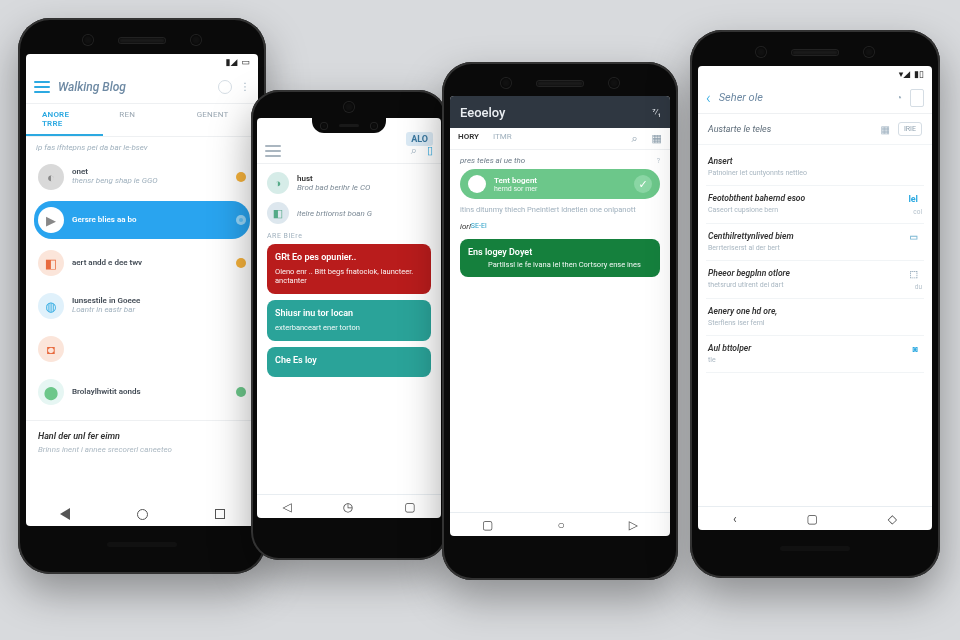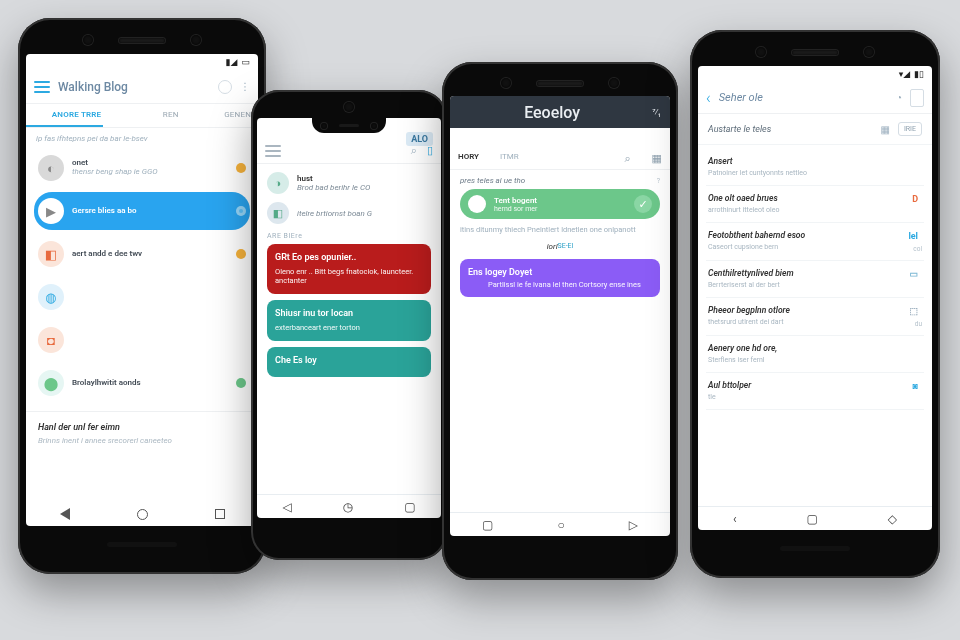--- a/index.html
+++ b/index.html
@@ -52,25 +52,25 @@
   
   #p1 { left:18px; top:18px; width:248px; height:556px; padding:8px; }
   #p1 .bezel-top{ height:28px;}
   #p1 .screen{ height:472px; }
   #p1 .appbar {
     height:34px; display:flex; align-items:center; padding:0 8px; gap:8px;
     border-bottom:1px solid #eef0f2;
   }
   .ham { width:16px; display:flex; flex-direction:column; gap:3px; }
   .ham span { height:2px; background:#2ca9e1; border-radius:2px; }
-  #p1 .appbar .title { flex:1; font-size:12px; color:#6d89a3; font-weight:500;}
+  #p1 .appbar .title { flex:1; font-size:12px; color:#6d89a3; font-style:italic; font-weight:500;}
   #p1 .appbar .dot { width:14px;height:14px;border:1px solid #d5dde4;border-radius:50%; }
   #p1 .tabs { display:flex; border-bottom:1px solid #eef0f2; }
   #p1 .tabs .tab {
-    flex:1; padding:6px 2px; font-size:8px; text-align:right; color:#9aa7b2;
+    flex:1; padding:6px 16px; font-size:8px; text-align:left; color:#9aa7b2;
     text-transform:uppercase; letter-spacing:.2px;
   }
   #p1 .tabs .tab.active { color:#2ca9e1; border-bottom:2px solid #2ca9e1; font-weight:600;}
   #p1 .subhead { padding:6px 10px; font-size:8px; color:#9fb0bd; font-style:italic; }
   #p1 .list { padding:0 8px; }
   .row1 {
     display:flex; align-items:center; gap:8px; padding:6px 4px;
     border-radius:18px; margin-bottom:5px;
   }
   .row1 .ic {
@@ -133,42 +133,42 @@
   #p2 .navtri{border-top:1px solid #e8edf1;}
 
   
   #p3 { left:442px; top:62px; width:236px; height:518px; padding:8px; border-radius:30px;}
   #p3 .bezel-top{height:26px;}
   #p3 .screen{height:440px;}
   #p3 .appbar3{
     background:#2f3741; color:#eaeef2; height:32px;
     display:flex;align-items:center;padding:0 10px;gap:8px;
   }
-  #p3 .appbar3 .title{flex:1;font-size:16px;font-weight:500;text-align:center;}
+  #p3 .appbar3 .title{flex:1;font-size:13px;font-weight:500;}
   #p3 .appbar3 .sb{font-size:9px;letter-spacing:-1px;}
-  #p3 .tabs3{display:flex;padding:24px 8px 4px;gap:21px;border-bottom:1px solid #eef0f2;}
+  #p3 .tabs3{display:flex;padding:4px 8px 4px;gap:14px;border-bottom:1px solid #eef0f2;}
   #p3 .tabs3 .t{font-size:8px;color:#9fb0bd;}
   #p3 .tabs3 .t.active{color:#333;font-weight:600;}
   #p3 .tabs3 .sp{flex:1;}
   #p3 .tabs3 .ico{font-size:11px;color:#8ea0ae;}
   #p3 .sec{padding:6px 10px;}
   #p3 .sec .h{font-size:8px;color:#6c7a87;font-style:italic;margin-bottom:4px;}
   .pill3{
     display:flex;align-items:center;gap:8px;background:#6cc78a;color:#fff;
     border-radius:16px;padding:6px 8px;margin-bottom:6px;
   }
   .pill3 .ic{width:18px;height:18px;border-radius:50%;background:#fff;}
   .pill3 .tx{flex:1;font-size:8px;font-weight:600;}
   .pill3 .chk{width:18px;height:18px;border-radius:50%;background:#8ad6a4;
     display:flex;align-items:center;justify-content:center;font-size:11px;}
   #p3 .para{font-size:7.5px;color:#9fb0bd;line-height:1.4;margin:4px 0;}
-  #p3 .line{display:flex;justify-content:center;font-size:8px;padding:2px 0;}
+  #p3 .line{display:flex;justify-content:flex-start;font-size:8px;padding:2px 0;}
   #p3 .line .k{color:#333;font-style:italic;}
   #p3 .line .v{color:#2ca0c7;font-size:7px;}
-  #p3 .bub3{background:#8b5cf6;color:#fff;border-radius:8px;padding:8px;margin-top:6px;}
+  #p3 .bub3{background:#15803d;color:#fff;border-radius:8px;padding:8px;margin-top:6px;}
   #p3 .bub3 .bt{font-size:9px;font-weight:600;}
   #p3 .bub3 .bb{font-size:7.5px;opacity:.95;margin-top:3px;padding-left:20px;}
   #p3 .foot3{display:flex;justify-content:space-between;padding:6px 10px;font-size:7.5px;color:#8fa3b1;}
   #p3 .foot3 .a{color:#e86a3e;font-weight:600;}
   #p3 .navtri{border-top:1px solid #e8edf1;}
 
   
   #p4 { left:690px; top:30px; width:250px; height:548px; padding:8px;}
   #p4 .bezel-top{height:28px;}
   #p4 .screen{height:464px;}
@@ -241,20 +241,24 @@
         </div>
         <div class="row1">
           <div class="ic" style="background:#fbe5da;color:#e86a3e">◧</div>
           <div class="txts">
             <div class="t1">aert andd e dee twv</div>
           </div>
           <div class="pill" style="background:#f6b23b"></div>
         </div>
         <div class="row1">
           <div class="ic" style="background:#e0f1fb;color:#2ca9e1">◍</div>
+          <div class="txts">
+            <div class="t1">Iunsestile in Goeee</div>
+            <div class="t2">Loantr in eastr bar</div>
+          </div>
         </div>
         <div class="row1">
           <div class="ic" style="background:#fbe5da;color:#e86a3e">◘</div>
           <div class="txts">
             <div class="t1"></div>
           </div>
         </div>
         <div class="row1">
           <div class="ic" style="background:#e6f6f3;color:#6cc78a">⬤</div>
           <div class="txts">
@@ -412,29 +416,20 @@
     <div class="cards" id="p4-cards">
         <div class="card4">
           <div class="body">
             <div class="t1">Ansert</div>
             <div class="t2">Patnoiner let cuntyonnts nettleo</div>
           </div>
           <div class="side"></div>
         </div>
         <div class="card4">
           <div class="body">
-            <div class="t1">One olt oaed brues</div>
-            <div class="t2">arrothinurt itteleot oleo</div>
-          </div>
-          <div class="side">
-            <span class="badge" style="color:#e86a3e;">D</span>
-          </div>
-        </div>
-        <div class="card4">
-          <div class="body">
             <div class="t1">Feotobthent bahernd esoo</div>
             <div class="t2">Caseort cupsione bern</div>
           </div>
           <div class="side">
             <span class="badge" style="color:#2ca9e1;">lel</span>
             <span class="meta">col</span>
           </div>
         </div>
         <div class="card4">
           <div class="body">

